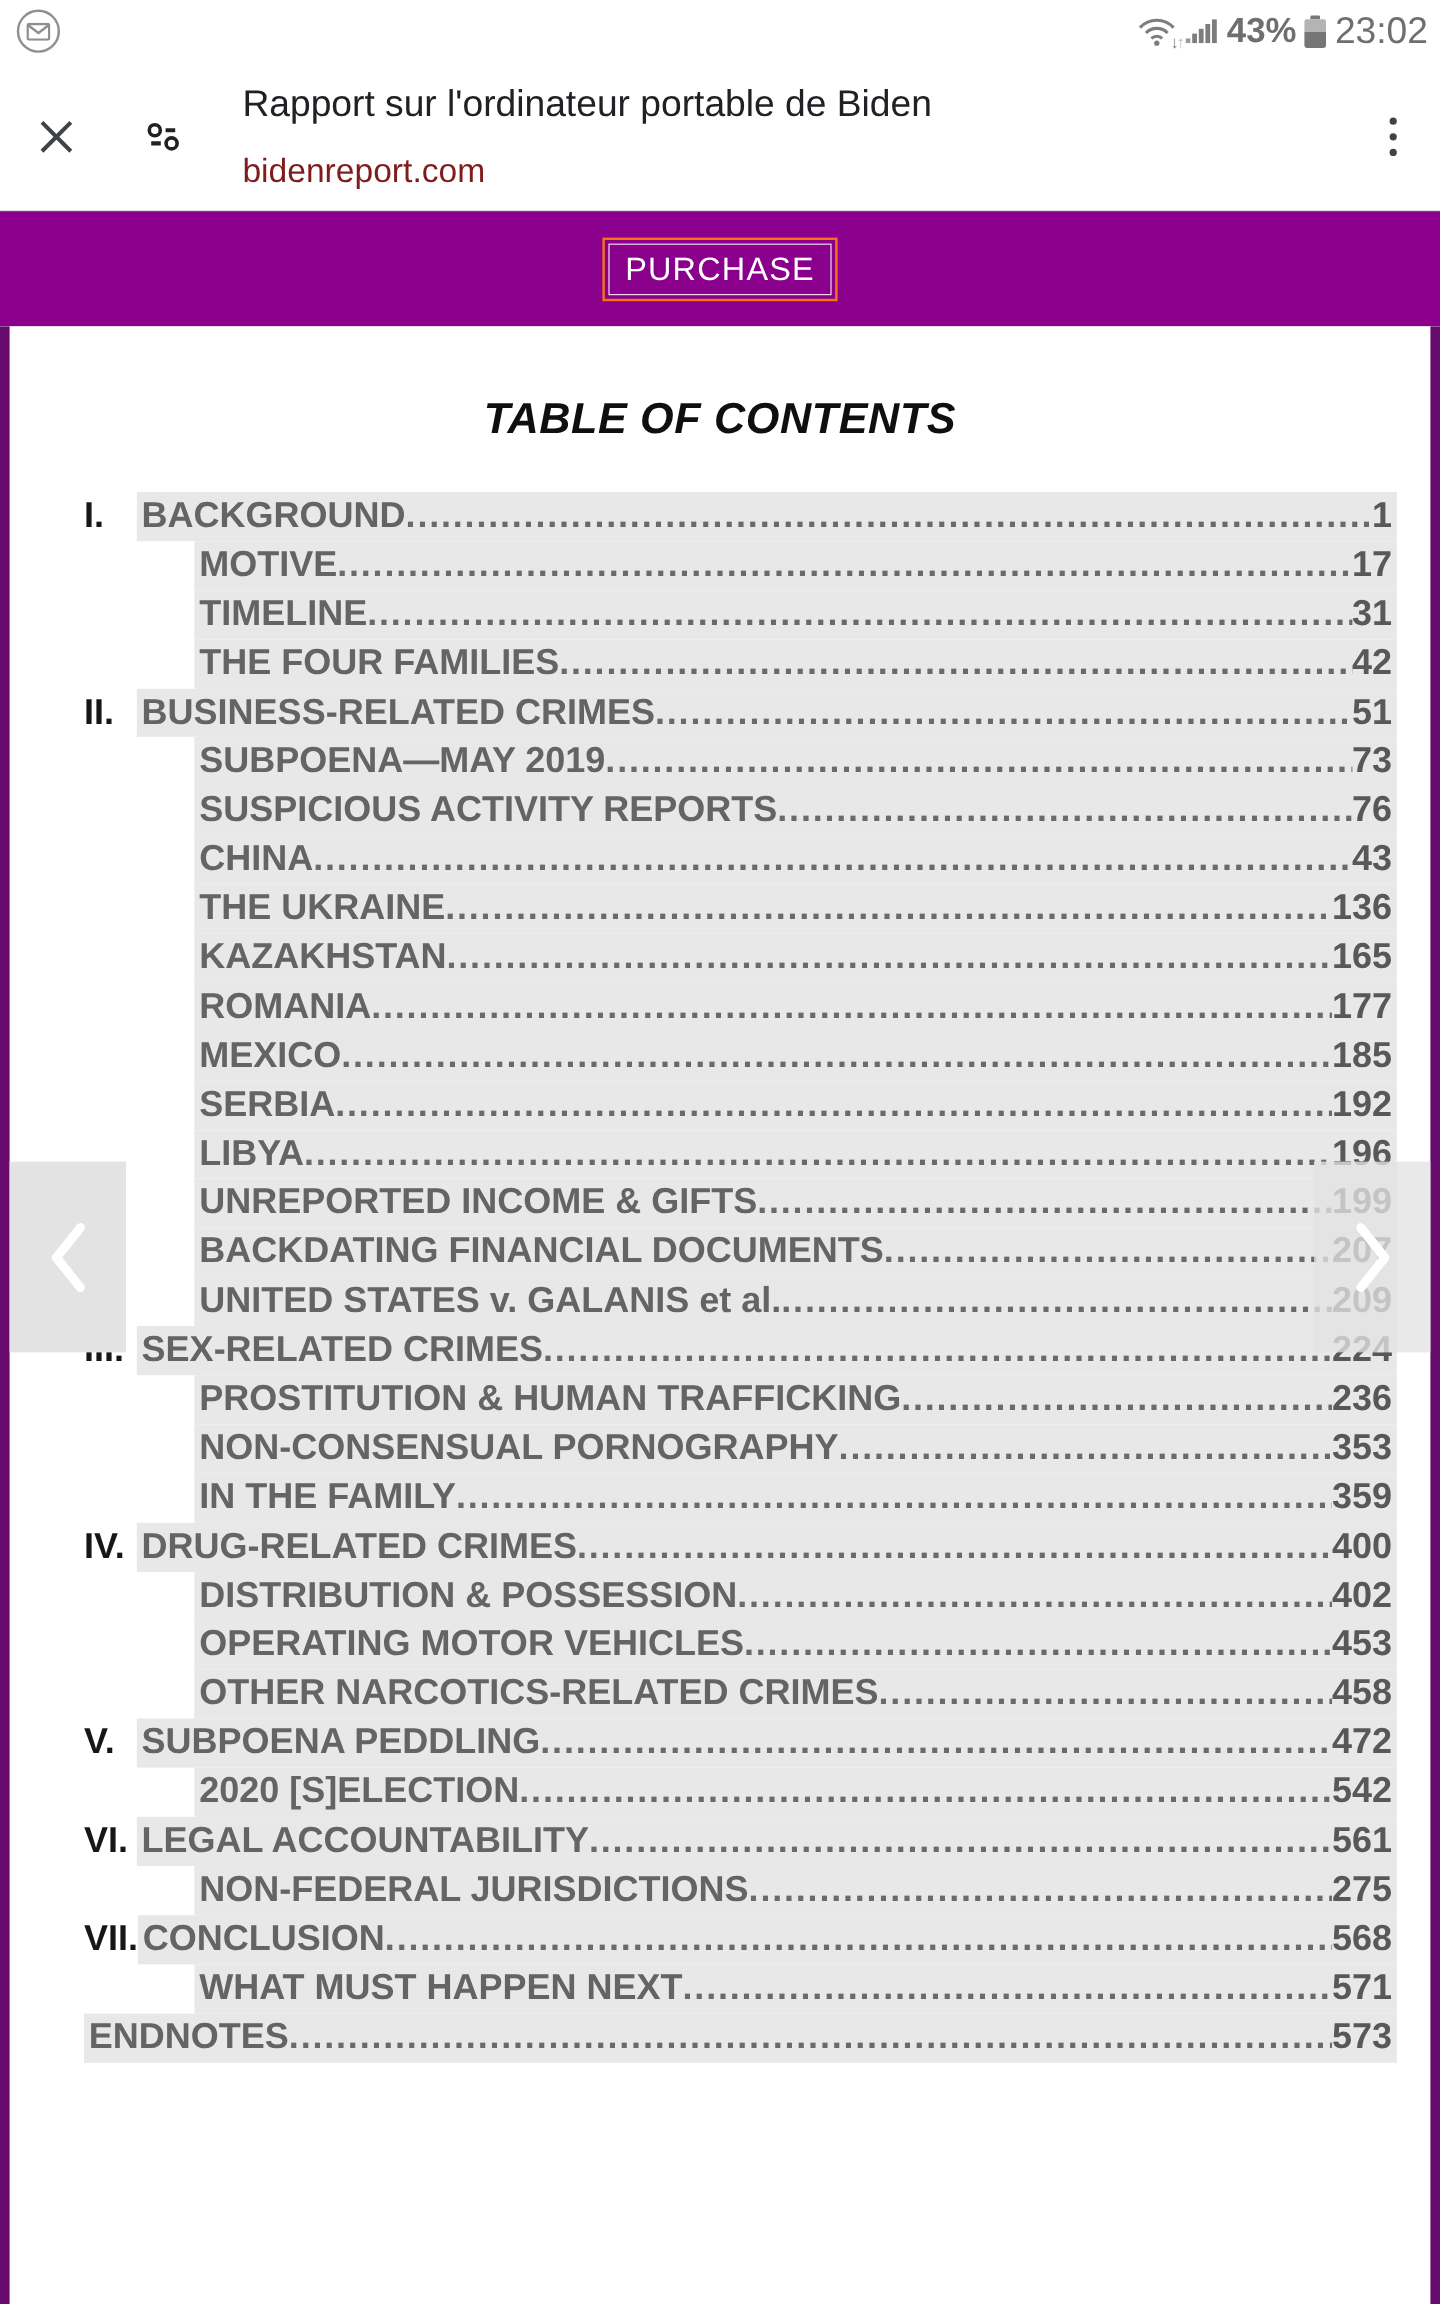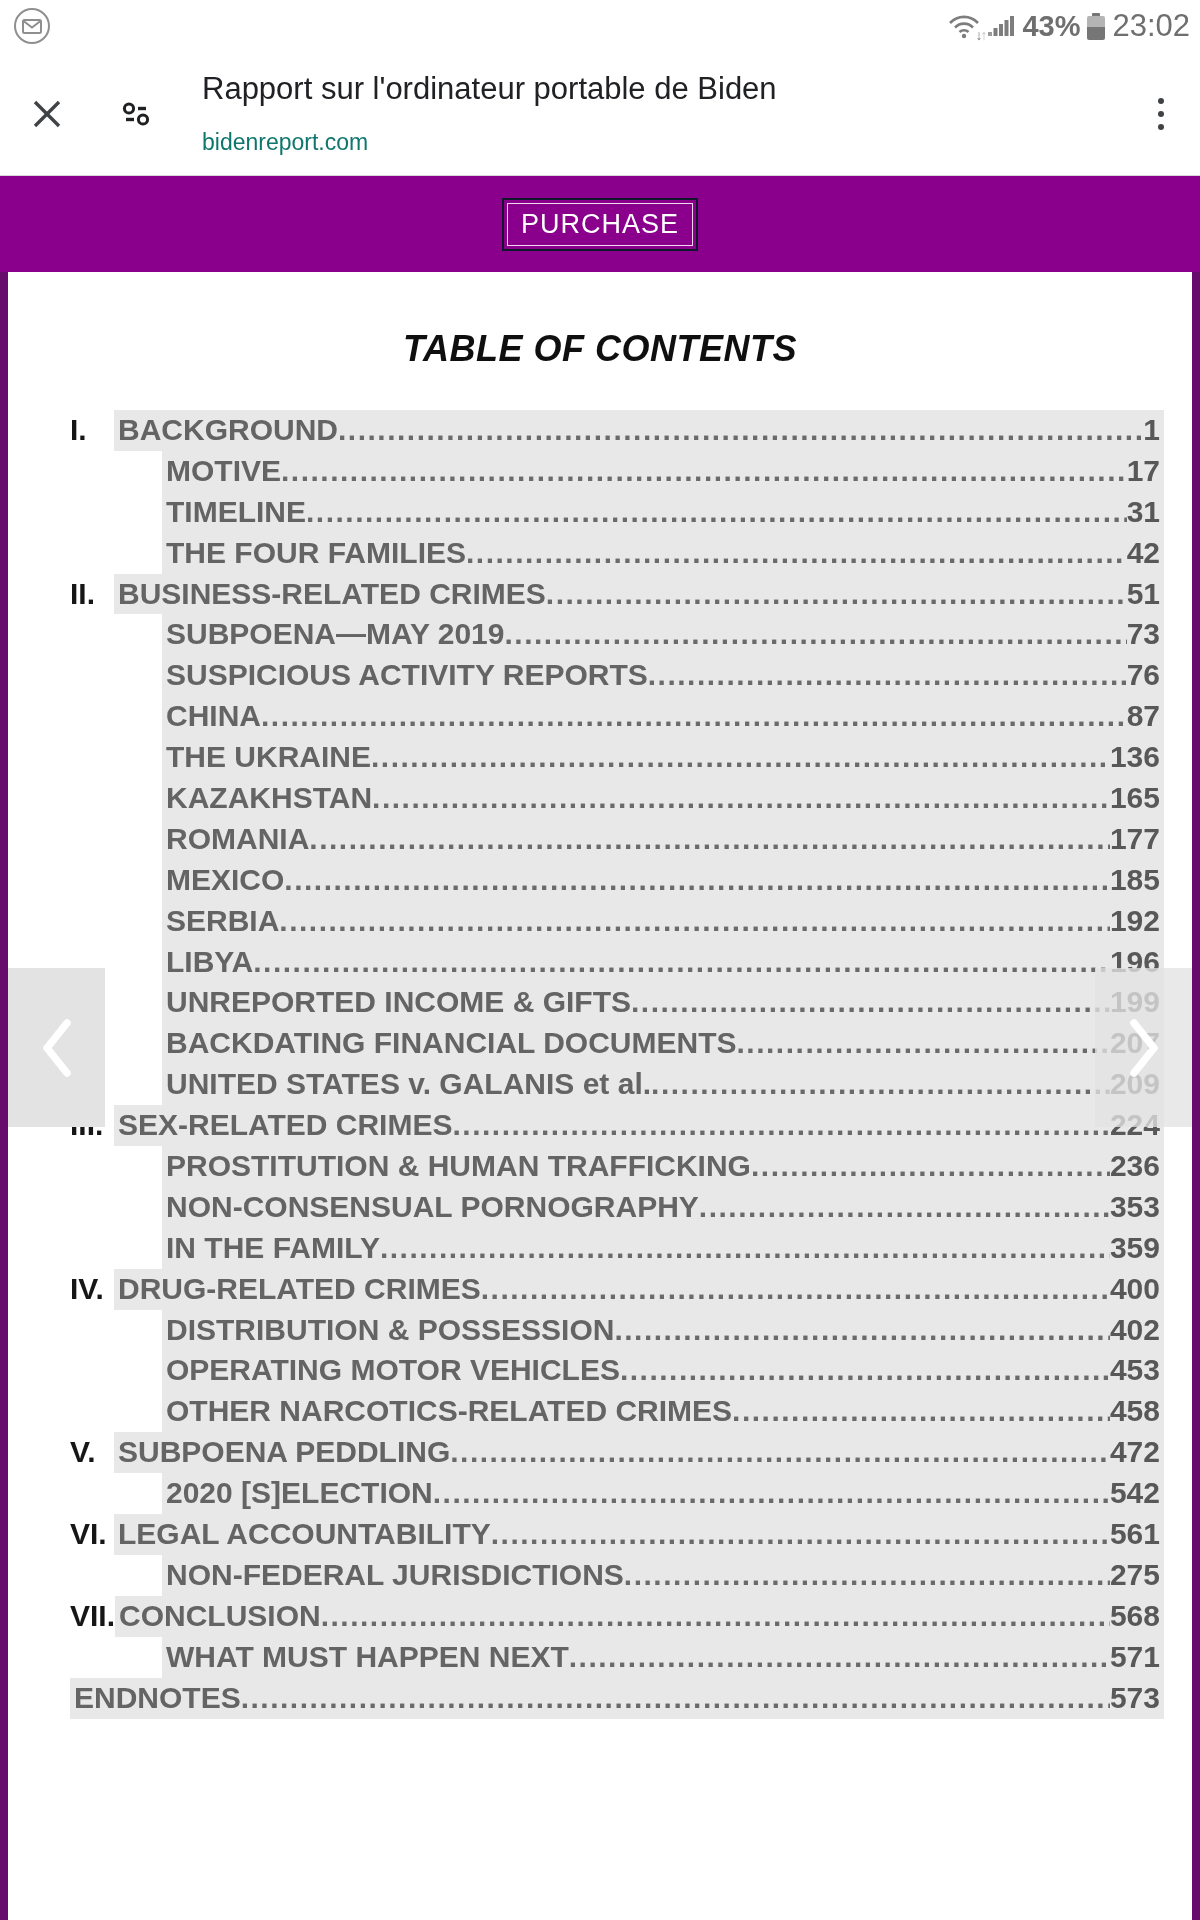--- a/index.html
+++ b/index.html
@@ -34,28 +34,28 @@
   .battery .body{width:18px;height:24px;border-radius:2px;
     background:linear-gradient(to bottom,#b4b4b4 0 46%,#767676 46% 100%);}
   .clock{font-size:31px;}
 
   
   .toolbar{height:124px;display:flex;align-items:center;padding:0 30px 0 28px;
     background:#fff;border-bottom:1px solid #d8d8d8;}
   .icon-btn{background:none;border:none;display:flex;align-items:center;justify-content:center;cursor:pointer;}
   .tb-title-block{margin-left:48px;display:flex;flex-direction:column;gap:22px;min-width:0;flex:1;}
   .tb-title{font-size:31px;color:#202124;white-space:nowrap;}
-  .tb-url{font-size:23px;color:#0f766e;white-space:nowrap;}
+  .tb-url{font-size:28px;color:#7f1d1d;white-space:nowrap;}
   .tune{margin-left:52px;}
   .menu-dots{display:flex;flex-direction:column;gap:7px;padding:6px;}
   .menu-dots i{width:6px;height:6px;border-radius:50%;background:var(--chrome-icon);}
 
   
   .banner{height:96px;background:var(--banner);display:flex;align-items:center;justify-content:center;}
-  .purchase-btn{position:relative;background:transparent;border:2px solid #0f172a;color:#fff;
+  .purchase-btn{position:relative;background:transparent;border:2px solid #f97316;color:#fff;
     font-family:"Liberation Sans",sans-serif;font-size:27px;letter-spacing:1px;
     padding:9px 17px;cursor:pointer;}
   .purchase-btn::after{content:"";position:absolute;inset:3px;border:1px solid rgba(255,255,255,.85);pointer-events:none;}
 
   
   .card{height:1792px;background:#fff;border-left:8px solid var(--card-border);
     border-right:8px solid var(--card-border);padding-top:56px;overflow:hidden;}
   .toc-title{text-align:center;font-size:36px;font-weight:bold;font-style:italic;
     color:#0f0f0f;letter-spacing:.5px;margin-bottom:40px;}
   .toc-list{padding:0 28px 0 62px;font-weight:bold;font-size:30px;}
@@ -213,21 +213,21 @@
       <span class="dots">............................................................................................................................................................................................................................................................................................................</span>
       <span class="pg">76</span>
     </a>
   </div>
 
   <div class="toc-row lvl2">
 
     <a class="toc-link">
       <span class="t">CHINA </span>
       <span class="dots">............................................................................................................................................................................................................................................................................................................</span>
-      <span class="pg">87</span>
+      <span class="pg">43</span>
     </a>
   </div>
 
   <div class="toc-row lvl2">
 
     <a class="toc-link">
       <span class="t">THE UKRAINE </span>
       <span class="dots">............................................................................................................................................................................................................................................................................................................</span>
       <span class="pg">136</span>
     </a>

